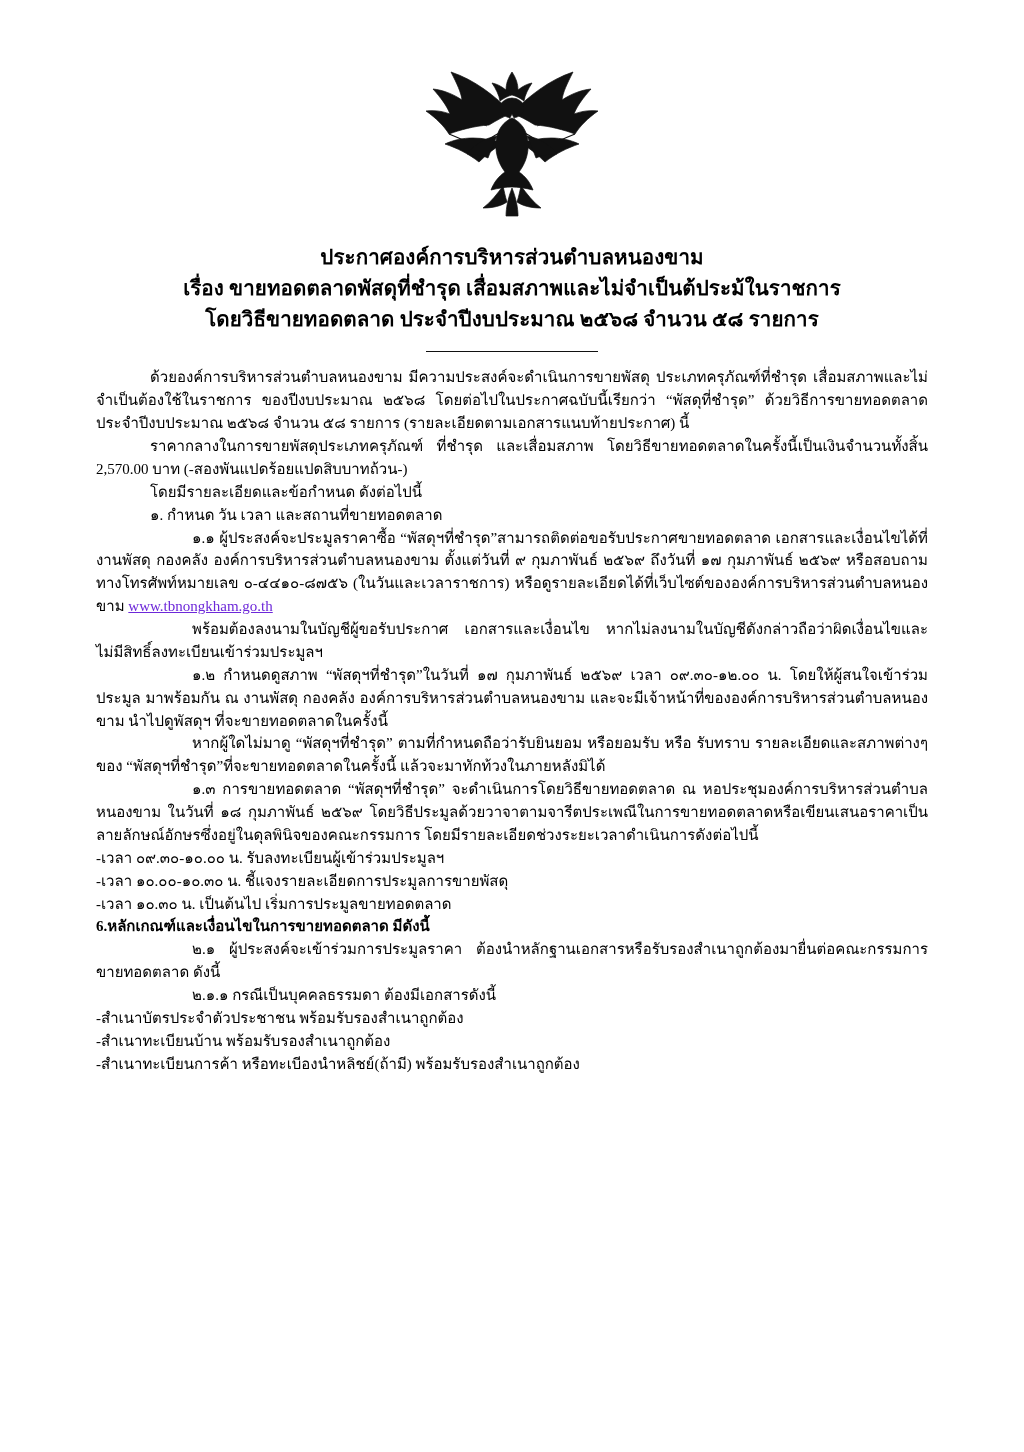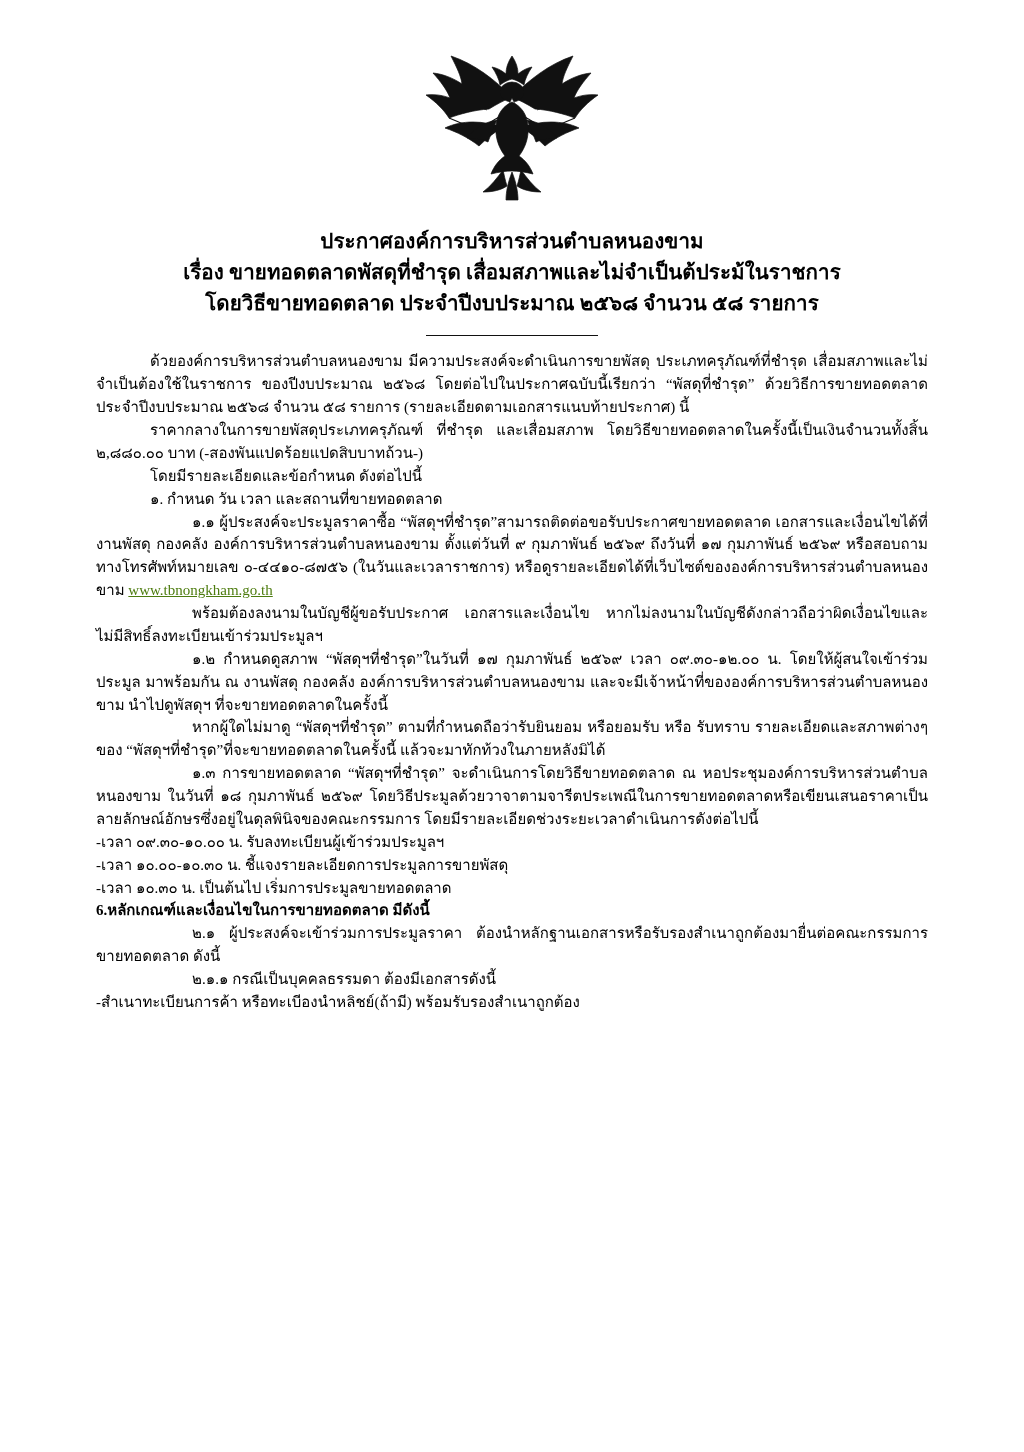--- a/index.html
+++ b/index.html
@@ -11,21 +11,21 @@
     width: 1024px;
     height: 1452px;
     font-family: "Liberation Serif", "DejaVu Serif", serif;
     color: #000000;
     position: relative;
     overflow: hidden;
   }
   .page {
     width: 1024px;
     height: 1452px;
-    padding: 24px 96px 0 96px;
+    padding: 40px 96px 0 96px;
     position: relative;
   }
 
   
   .emblem-wrap {
     display: flex;
     justify-content: center;
     align-items: flex-start;
     height: 170px;
     margin-top: 18px;
@@ -61,21 +61,21 @@
     margin: 0;
     padding: 0;
   }
   .ind1 { text-indent: 54px; }
   .ind2 { text-indent: 96px; }
   .ind3 { padding-left: 160px; }
   .ind4 { padding-left: 200px; }
   .b { font-weight: bold; }
   .u { }
   a.link {
-    color: #4d7c0f;
+    color: #6d28d9;
     text-decoration: underline;
   }
 </style>
 </head>
 <body>
 
 <div class="page">
 
   <div class="emblem-wrap">
     <svg width="190" height="160" viewBox="0 0 190 160" aria-label="garuda-emblem">
@@ -116,21 +116,21 @@
     <div>เรื่อง  ขายทอดตลาดพัสดุที่ชำรุด เสื่อมสภาพและไม่จำเป็นต้ประม้ในราชการ</div>
     <div>โดยวิธีขายทอดตลาด ประจำปีงบประมาณ  ๒๕๖๘ จำนวน ๕๘ รายการ</div>
   </div>
 
   <div class="rule"></div>
 
   <div class="body-text">
 
     <p class="ind1">ด้วยองค์การบริหารส่วนตำบลหนองขาม มีความประสงค์จะดำเนินการขายพัสดุ ประเภทครุภัณฑ์ที่ชำรุด เสื่อมสภาพและไม่จำเป็นต้องใช้ในราชการ ของปีงบประมาณ  ๒๕๖๘ โดยต่อไปในประกาศฉบับนี้เรียกว่า “พัสดุที่ชำรุด”  ด้วยวิธีการขายทอดตลาดประจำปีงบประมาณ ๒๕๖๘ จำนวน ๕๘ รายการ (รายละเอียดตามเอกสารแนบท้ายประกาศ) นี้</p>
 
-    <p class="ind1">ราคากลางในการขายพัสดุประเภทครุภัณฑ์ ที่ชำรุด และเสื่อมสภาพ โดยวิธีขายทอดตลาดในครั้งนี้เป็นเงินจำนวนทั้งสิ้น  ๒,๘๘๐.๐๐ บาท (-สองพันแปดร้อยแปดสิบบาทถ้วน-)</p>
+    <p class="ind1">ราคากลางในการขายพัสดุประเภทครุภัณฑ์ ที่ชำรุด และเสื่อมสภาพ โดยวิธีขายทอดตลาดในครั้งนี้เป็นเงินจำนวนทั้งสิ้น  2,570.00 บาท (-สองพันแปดร้อยแปดสิบบาทถ้วน-)</p>
 
     <p class="ind1">โดยมีรายละเอียดและข้อกำหนด ดังต่อไปนี้</p>
 
     <p class="ind1">
       <span class="u">๑.  กำหนด วัน เวลา และสถานที่ขายทอดตลาด</span>
     </p>
 
     <p class="ind2">
       <span>๑.๑ ผู้ประสงค์จะประมูลราคาซื้อ  “พัสดุฯที่ชำรุด”สามารถติดต่อขอรับประกาศขายทอดตลาด เอกสารและเงื่อนไขได้ที่ งานพัสดุ กองคลัง องค์การบริหารส่วนตำบลหนองขาม ตั้งแต่วันที่ ๙ กุมภาพันธ์ ๒๕๖๙ ถึงวันที่ ๑๗  กุมภาพันธ์  ๒๕๖๙  หรือสอบถามทางโทรศัพท์หมายเลข ๐-๔๔๑๐-๘๗๕๖  (ในวันและเวลาราชการ) หรือดูรายละเอียดได้ที่เว็บไซต์ขององค์การบริหารส่วนตำบลหนองขาม </span><a class="link" href="#">www.tbnongkham.go.th</a>
     </p>
@@ -148,16 +148,18 @@
     <p class="ind3">-เวลา ๑๐.๓๐ น. เป็นต้นไป เริ่มการประมูลขายทอดตลาด</p>
 
     <p>
       <span class="b u">6.หลักเกณฑ์และเงื่อนไขในการขายทอดตลาด มีดังนี้</span>
     </p>
 
     <p class="ind2">๒.๑ ผู้ประสงค์จะเข้าร่วมการประมูลราคา ต้องนำหลักฐานเอกสารหรือรับรองสำเนาถูกต้องมายื่นต่อคณะกรรมการขายทอดตลาด ดังนี้</p>
 
     <p class="ind2">๒.๑.๑ กรณีเป็นบุคคลธรรมดา ต้องมีเอกสารดังนี้</p>
 
+    <p class="ind4">-สำเนาบัตรประจำตัวประชาชน  พร้อมรับรองสำเนาถูกต้อง</p>
+    <p class="ind4">-สำเนาทะเบียนบ้าน พร้อมรับรองสำเนาถูกต้อง</p>
     <p class="ind4">-สำเนาทะเบียนการค้า หรือทะเบีองนำหลิชย์(ถ้ามี) พร้อมรับรองสำเนาถูกต้อง</p>
 
   </div>
 </div>
 
 </body></html>

